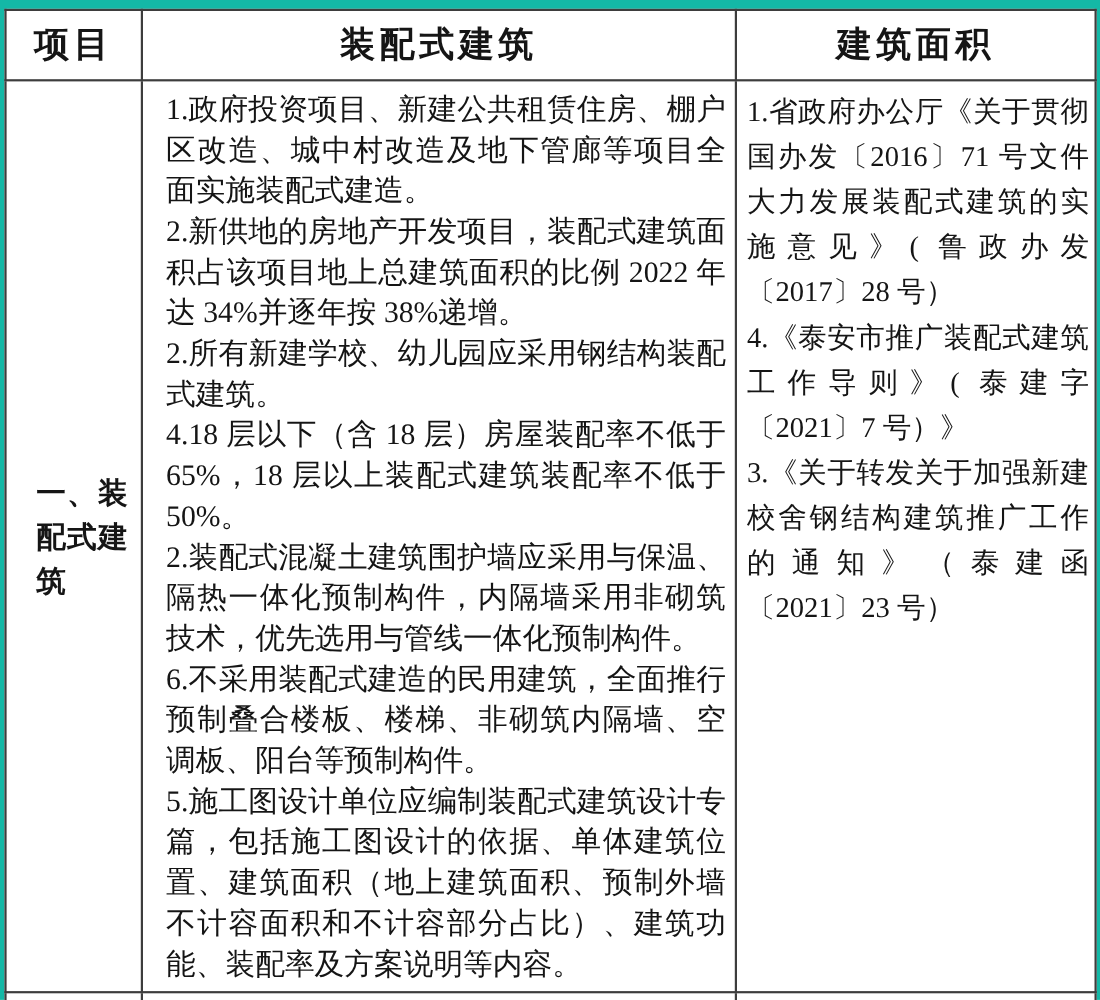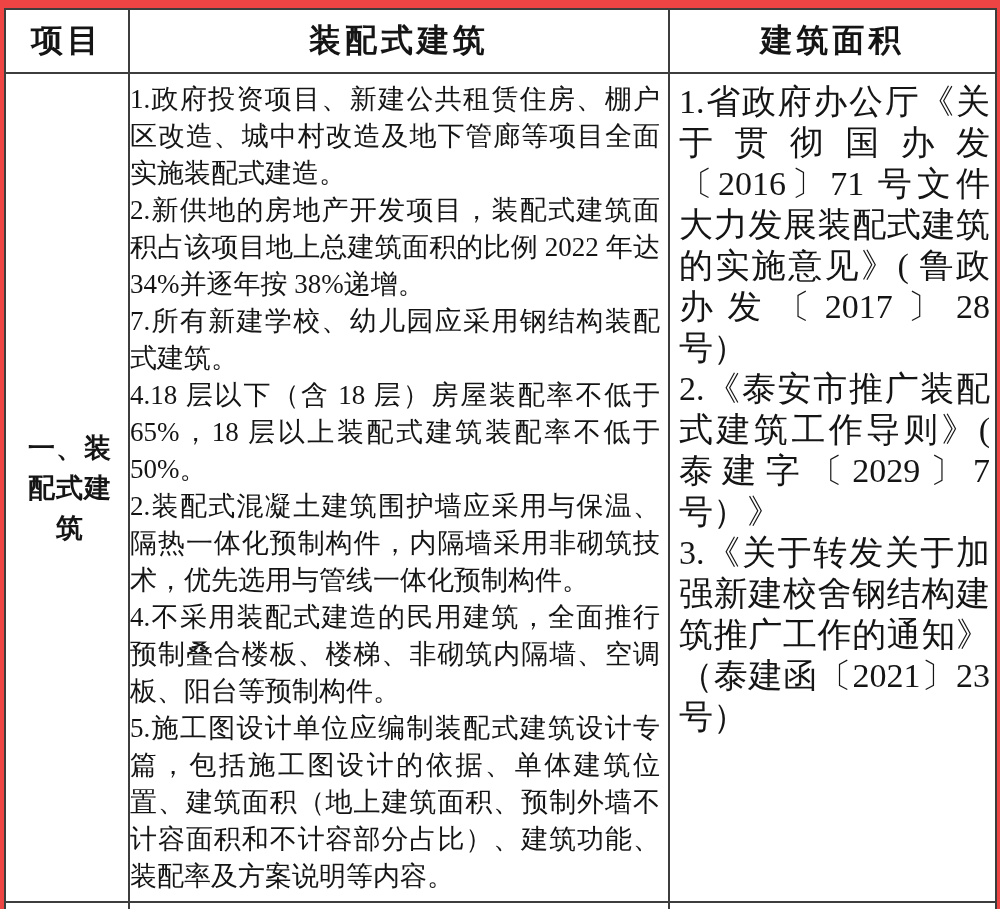--- a/index.html
+++ b/index.html
@@ -11,21 +11,21 @@
     width: 1000px;
     height: 909px;
     overflow: hidden;
     font-family: "Liberation Serif", "DejaVu Serif", serif;
     color: #151515;
   }
   .page {
     position: relative;
     width: 1000px;
     height: 909px;
-    background: #ef4444;
+    background: #14b8a6;
   }
   table.policy-table {
     position: absolute;
     left: 4px;
     top: 8px;
     width: 991px;
     border-collapse: collapse;
     table-layout: fixed;
     background: #ffffff;
   }
@@ -41,37 +41,37 @@
     height: 62px;
     font-size: 32px;
     font-weight: 700;
     letter-spacing: 4px;
     text-align: center;
     vertical-align: middle;
     padding: 0;
   }
   td.cat-cell {
     vertical-align: middle;
-    text-align: center;
-    padding: 0 10px 0 16px;
+    text-align: left;
+    padding: 0 10px 0 27px;
     font-size: 27px;
     font-weight: 700;
     line-height: 40px;
     letter-spacing: 1px;
   }
   td.req-cell {
     vertical-align: top;
-    padding: 7px 8px 6px 0;
+    padding: 7px 8px 6px 21px;
     font-size: 27px;
     line-height: 37px;
   }
   td.basis-cell {
     vertical-align: top;
     padding: 7px 5px 6px 9px;
-    font-size: 34px;
+    font-size: 26px;
     line-height: 41px;
   }
   td.req-cell p,
   td.basis-cell p {
     margin: 0;
     text-align: justify;
     text-justify: inter-character;
   }
   tr.partial-row td {
     height: 58px;
@@ -94,29 +94,29 @@
         <th>装配式建筑</th>
         <th>建筑面积</th>
       </tr>
       <tr class="body-row">
         <td class="cat-cell">
           <div>一、装配式建筑</div>
         </td>
         <td class="req-cell">
           <p>1.政府投资项目、新建公共租赁住房、棚户区改造、城中村改造及地下管廊等项目全面实施装配式建造。</p>
           <p>2.新供地的房地产开发项目，装配式建筑面积占该项目地上总建筑面积的比例 2022 年达 34%并逐年按 38%递增。</p>
-          <p>7.所有新建学校、幼儿园应采用钢结构装配式建筑。</p>
+          <p>2.所有新建学校、幼儿园应采用钢结构装配式建筑。</p>
           <p>4.18 层以下（含 18 层）房屋装配率不低于 65%，18 层以上装配式建筑装配率不低于 50%。</p>
           <p>2.装配式混凝土建筑围护墙应采用与保温、隔热一体化预制构件，内隔墙采用非砌筑技术，优先选用与管线一体化预制构件。</p>
-          <p>4.不采用装配式建造的民用建筑，全面推行预制叠合楼板、楼梯、非砌筑内隔墙、空调板、阳台等预制构件。</p>
+          <p>6.不采用装配式建造的民用建筑，全面推行预制叠合楼板、楼梯、非砌筑内隔墙、空调板、阳台等预制构件。</p>
           <p>5.施工图设计单位应编制装配式建筑设计专篇，包括施工图设计的依据、单体建筑位置、建筑面积（地上建筑面积、预制外墙不计容面积和不计容部分占比）、建筑功能、装配率及方案说明等内容。</p>
         </td>
         <td class="basis-cell">
           <p>1.省政府办公厅《关于贯彻国办发〔2016〕71 号文件大力发展装配式建筑的实施意见》( 鲁政办发〔2017〕28 号）</p>
-          <p>2.《泰安市推广装配式建筑工作导则》( 泰建字〔2029〕7 号）》</p>
+          <p>4.《泰安市推广装配式建筑工作导则》( 泰建字〔2021〕7 号）》</p>
           <p>3.《关于转发关于加强新建校舍钢结构建筑推广工作的通知》（泰建函〔2021〕23 号）</p>
         </td>
       </tr>
       <tr class="partial-row">
         <td></td>
         <td></td>
         <td></td>
       </tr>
     </tbody>
   </table>

